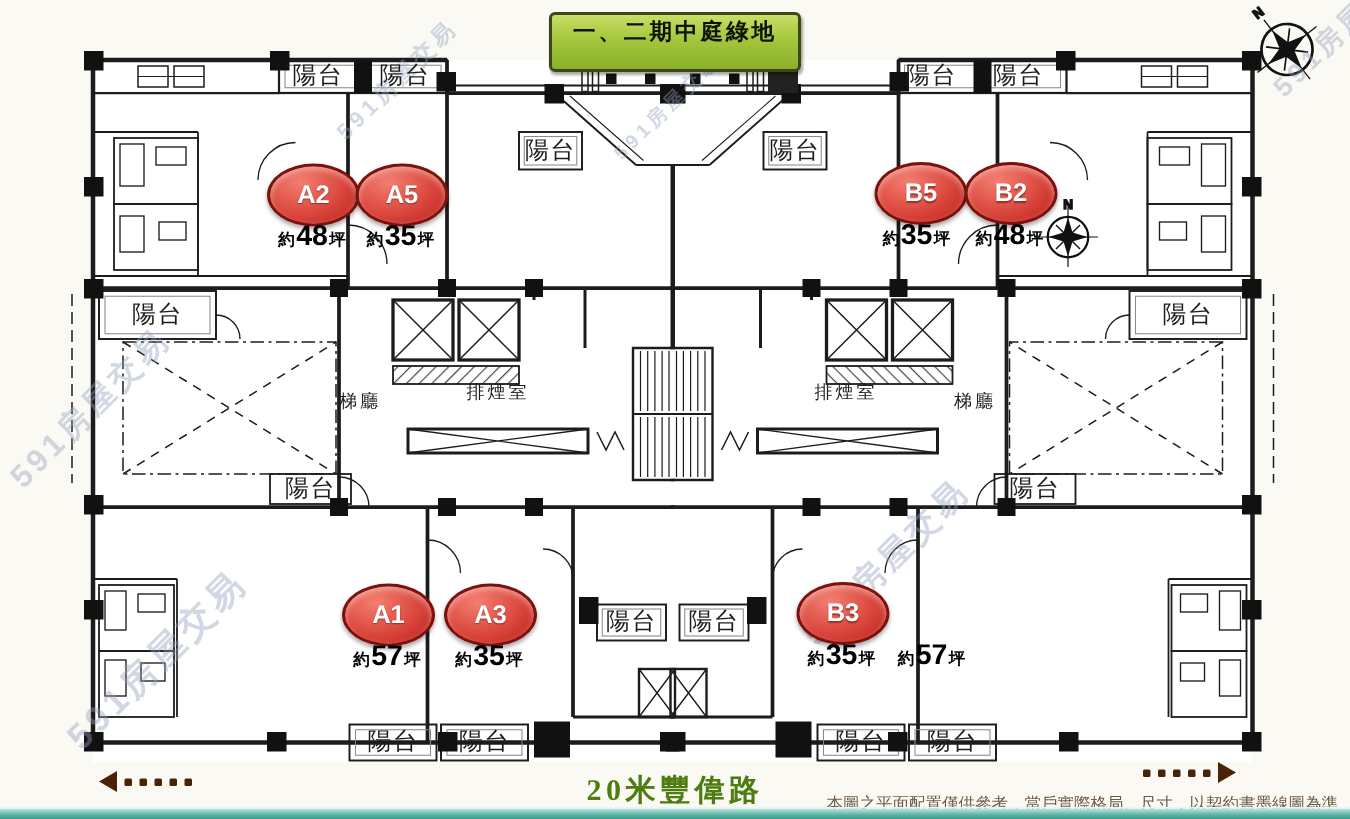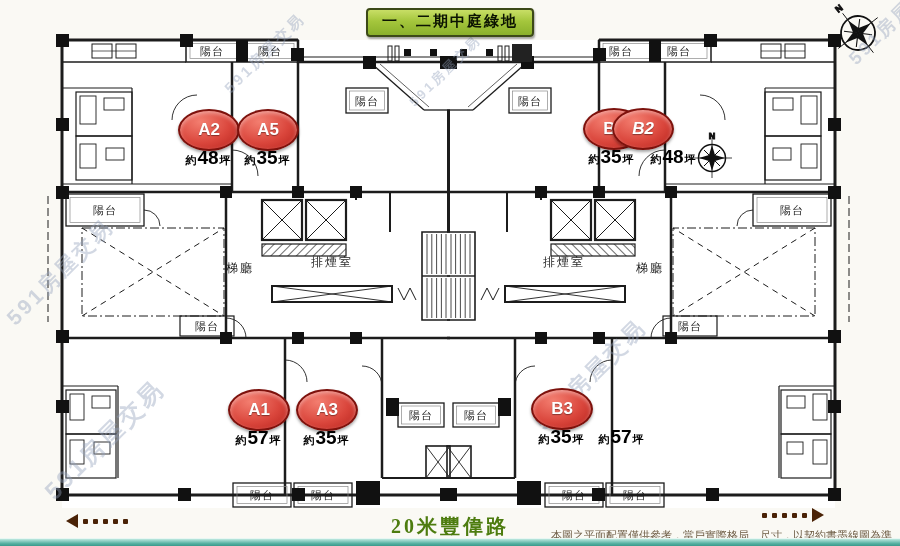--- a/index.html
+++ b/index.html
@@ -3,35 +3,35 @@
 <meta charset="utf-8">
 <style>
   html,body{margin:0;padding:0;background:#e8e6e0;}
   .stage{position:relative;width:900px;height:546px;background:#faf9f4;overflow:hidden;
          font-family:"Liberation Sans",sans-serif;}
   .plan-svg{position:absolute;left:0;top:0;}
   svg text{font-family:"Liberation Sans",sans-serif;font-size:9px;fill:#111;font-weight:bold;}
 
   .banner{position:absolute;left:50%;top:8px;transform:translateX(-50%);
           background:linear-gradient(180deg,#c8de66 0%,#a4c63c 45%,#8ab02b 100%);
-          border:2px solid #3c4917;border-radius:4px;padding:2px 14px 4px;
+          border:2px solid #3c4917;border-radius:4px;padding:2px 14px 15px;
           font-size:15px;font-weight:bold;color:#0c1402;letter-spacing:2px;
           box-shadow:1px 2px 2px rgba(0,0,0,.35);white-space:nowrap;z-index:6;}
 
   .badge{position:absolute;width:58px;height:38px;border-radius:50%;
          background:radial-gradient(ellipse at 35% 28%,#f37e70 0%,#da463c 55%,#b5211b 100%);
          border:2px solid #7c120d;color:#fff;display:flex;align-items:center;justify-content:center;
          font-size:17px;font-weight:bold;z-index:5;
          box-shadow:0 2px 3px rgba(0,0,0,.35), inset 0 2px 4px rgba(255,255,255,.45);
          text-shadow:0 1px 1px rgba(0,0,0,.4);}
   .area{position:absolute;display:flex;align-items:baseline;color:#000;font-weight:bold;
         font-size:11px;white-space:nowrap;z-index:5;}
   .area .num{font-size:19px;line-height:1;margin:0 1px;}
 
-  .room-label{position:absolute;transform:translate(-50%,-50%);font-size:11px;color:#1c1c1c;
+  .room-label{position:absolute;transform:translate(-50%,-50%);font-size:16px;color:#1c1c1c;
               white-space:nowrap;z-index:4;letter-spacing:1px;}
   .room-label.big{font-size:12px;letter-spacing:2px;}
 
   .wm{position:absolute;transform:rotate(-45deg);color:rgba(148,162,188,.42);
       font-weight:bold;letter-spacing:3px;white-space:nowrap;z-index:3;}
 
   .road{position:absolute;left:50%;top:513px;transform:translateX(-50%);
         font-family:"Liberation Serif",serif;font-size:20px;font-weight:bold;color:#4d7c0f;
         letter-spacing:3px;z-index:6;}
   .disclaimer{position:absolute;right:8px;top:528px;font-size:11px;color:#6d5c44;z-index:6;}
@@ -237,21 +237,21 @@
         <span>約</span>
         <span class="num">35</span>
         <span>坪</span>
       </div>
       <div class="badge" style="left: 583px; top: 108px; text-align: right;">B5</div>
       <div class="area" style="left: 611px; top: 157px; transform: translate(-50%, -50%);">
         <span>約</span>
         <span class="num">35</span>
         <span>坪</span>
       </div>
-      <div class="badge" style="left: 612px; top: 108px; font-style: italic;">B2</div>
+      <div class="badge" style="left: 643px; top: 108px;">B2</div>
       <div class="area" style="left: 673px; top: 157px; transform: translate(-50%, -50%);">
         <span>約</span>
         <span class="num">48</span>
         <span>坪</span>
       </div>
       <div class="badge" style="left: 228px; top: 389px;">A1</div>
       <div class="area" style="left: 258px; top: 438px; transform: translate(-50%, -50%);">
         <span>約</span>
         <span class="num">57</span>
         <span>坪</span>

